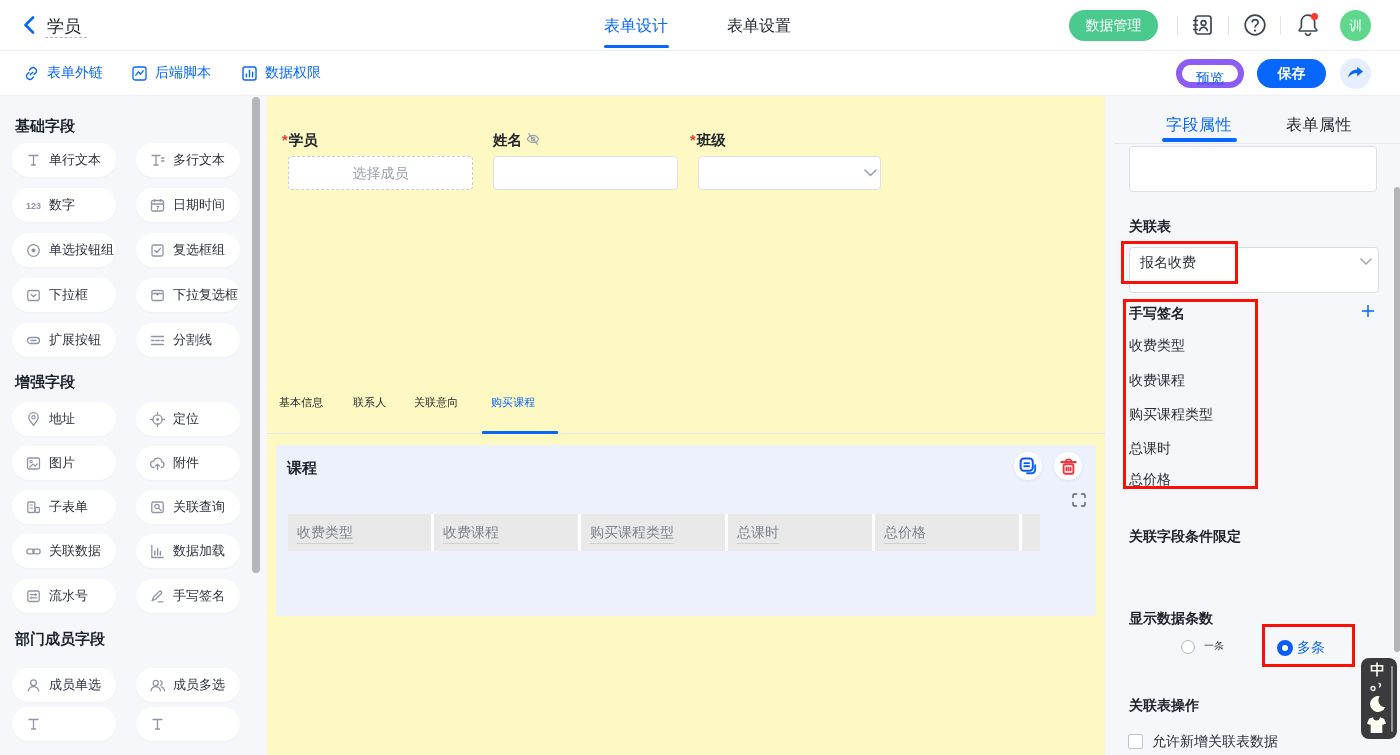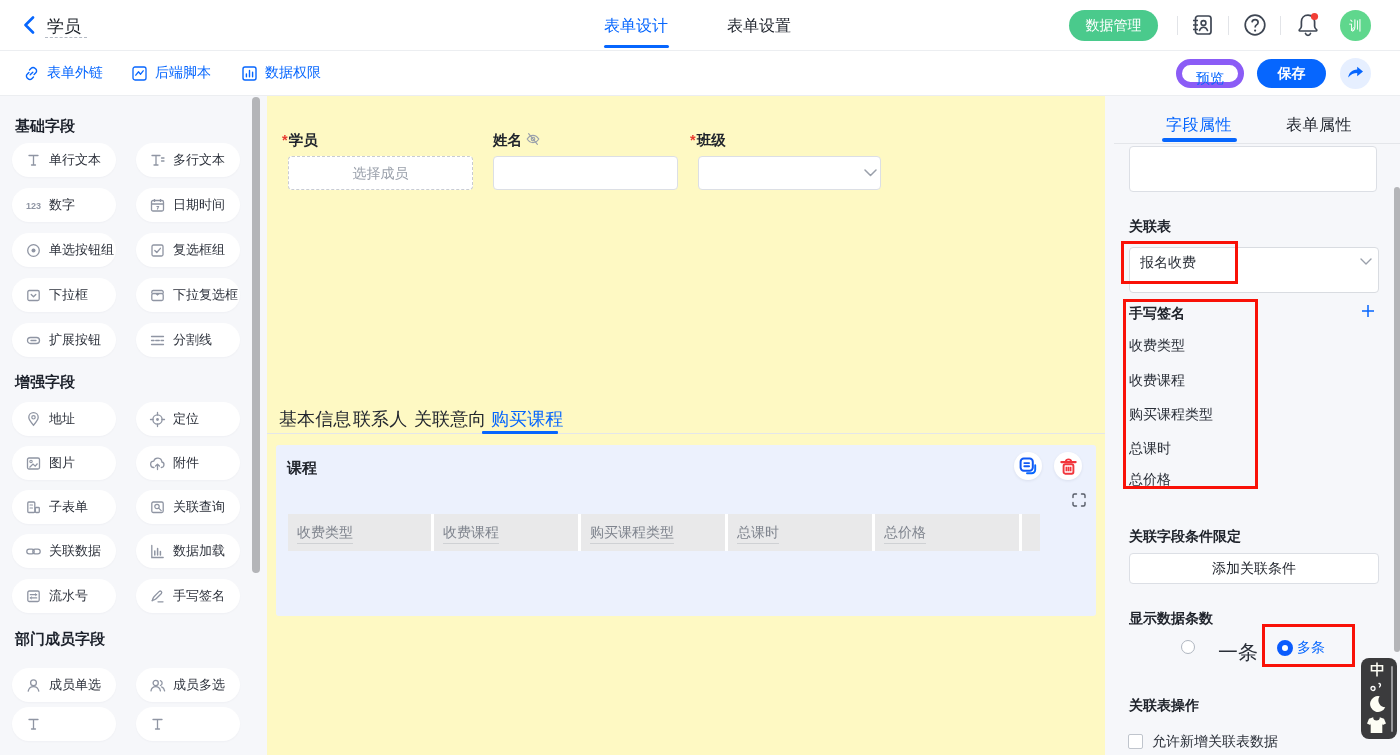--- a/index.html
+++ b/index.html
@@ -28,21 +28,21 @@
 .sec-title { position:absolute; left:15px; font-size:15px; font-weight:bold; color:#1c212b; }
 .fbtn { position:absolute; width:104px; height:34px; background:#fff; border-radius:17px; display:flex; align-items:center; padding-left:13px; gap:7px; font-size:13px; color:#2c313b; box-shadow:0 1px 2px rgba(31,41,65,0.03); }
 .fbtn svg { flex:none; }
 #lsb-scroll { position:absolute; left:252px; top:1px; width:8px; height:476px; background:#b4b5b8; border-radius:4px; }
 #recycle { position:absolute; left:0; top:621px; width:267px; height:38px; background:#fff; border-top:1px solid #ebedf0; display:flex; align-items:center; justify-content:center; gap:6px; font-size:14px; color:#23272f; padding-right:12px; }
 
 #canvas { position:absolute; left:267px; top:96px; width:838px; height:659px; background:#fef9c3; }
 .flabel { position:absolute; top:35px; font-size:14.5px; font-weight:bold; color:#20242c; }
 .flabel .req { color:#e8392f; margin-right:1px; }
 .fbox { position:absolute; top:60px; width:185px; height:34px; border-radius:4px; background:#fff; }
-.ctab { position:absolute; top:311px; font-size:18px; color:#23272f; letter-spacing:0.1px; }
+.ctab { position:absolute; top:299px; font-size:11px; color:#23272f; letter-spacing:0.1px; }
 #ctab-line { position:absolute; left:0; top:337px; width:838px; border-bottom:1px solid #e4e6ea; }
 #ctab-underline { position:absolute; left:215px; top:335px; width:76px; height:3px; background:#0666fe; border-radius:1px; }
 #panel { position:absolute; left:9px; top:349px; width:820px; height:171px; background:#ecf1fd; border-radius:3px; }
 .cellgray { position:absolute; top:69px; height:37px; background:#e9e9ea; font-size:14px; color:#7f848e; line-height:37px; padding-left:9px; }
 .cellgray span { border-bottom:1px solid #cfd1d4; padding-bottom:3px; }
 .circbtn { position:absolute; top:6px; width:31px; height:31px; background:#fff; border-radius:50%; display:flex; align-items:center; justify-content:center; box-shadow:0 1px 3px rgba(31,41,65,0.08); }
 
 #rsb { position:absolute; left:1105px; top:96px; width:295px; height:659px; background:#f6f7fa; }
 .rtab { position:absolute; top:19px; font-size:16px; letter-spacing:0.5px; color:#1d222b; }
 #rtab-underline { position:absolute; left:57px; top:42px; width:75px; height:4px; background:#0666fe; border-radius:2px; }
@@ -356,24 +356,23 @@
   <svg class="abs" style="left:257px;top:209px" width="12" height="12" viewBox="0 0 12 12">
       <path d="M6 0v12M0 6h12" stroke="#0666fe" stroke-width="1.5"></path>
     </svg>
   <div class="ritem" style="top:241px">收费类型</div>
   <div class="ritem" style="top:276px">收费课程</div>
   <div class="ritem" style="top:310px">购买课程类型</div>
   <div class="ritem" style="top:344px">总课时</div>
   <div class="ritem" style="top:375px">总价格</div>
   <div class="redbox" style="left:18px;top:203px;width:135px;height:190px"></div>
   <div class="rlabel" style="top:432px">关联字段条件限定</div>
-  <div class="abs" style="left:24px;top:457px;width:250px;height:31px;background:#fff;border:1px solid #dcdfe5;border-radius:4px;font-size:14px;color:#23272f;line-height:29px;text-align:center">添加关联条件</div>
   <div class="rlabel" style="top:514px">显示数据条数</div>
   <div class="abs" style="left:76px;top:544px;width:14px;height:14px;border:1.5px solid #b0b6c0;border-radius:50%;background:#fff"></div>
-  <div class="abs" style="left:113px;top:543px;font-size:20px;color:#2a2f38">一条</div>
+  <div class="abs" style="left:99px;top:543px;font-size:10px;color:#2a2f38">一条</div>
   <div class="abs" style="left:172px;top:544px;width:16px;height:16px;border:5.5px solid #0b5cfd;border-radius:50%;background:#fff"></div>
   <div class="abs" style="left:192px;top:543px;font-size:14px;color:#0666fe">多条</div>
   <div class="redbox" style="left:157px;top:528px;width:93px;height:43px"></div>
   <div class="rlabel" style="top:601px">关联表操作</div>
   <div class="abs" style="left:23px;top:638px;width:15px;height:15px;border:1px solid #c0c5cd;border-radius:2px;background:#fff"></div>
   <div class="abs" style="left:47px;top:637px;font-size:14px;color:#2a2f38">允许新增关联表数据</div>
   <div id="rsb-scroll"></div>
 </div>
 <div id="sogou" style="position:absolute;left:1361px;top:658px;width:36px;height:81px;background:#3b3b3d;border-radius:8px">
   <svg style="position:absolute;left:9px;top:4px" width="14" height="15" viewBox="0 0 14 15">

